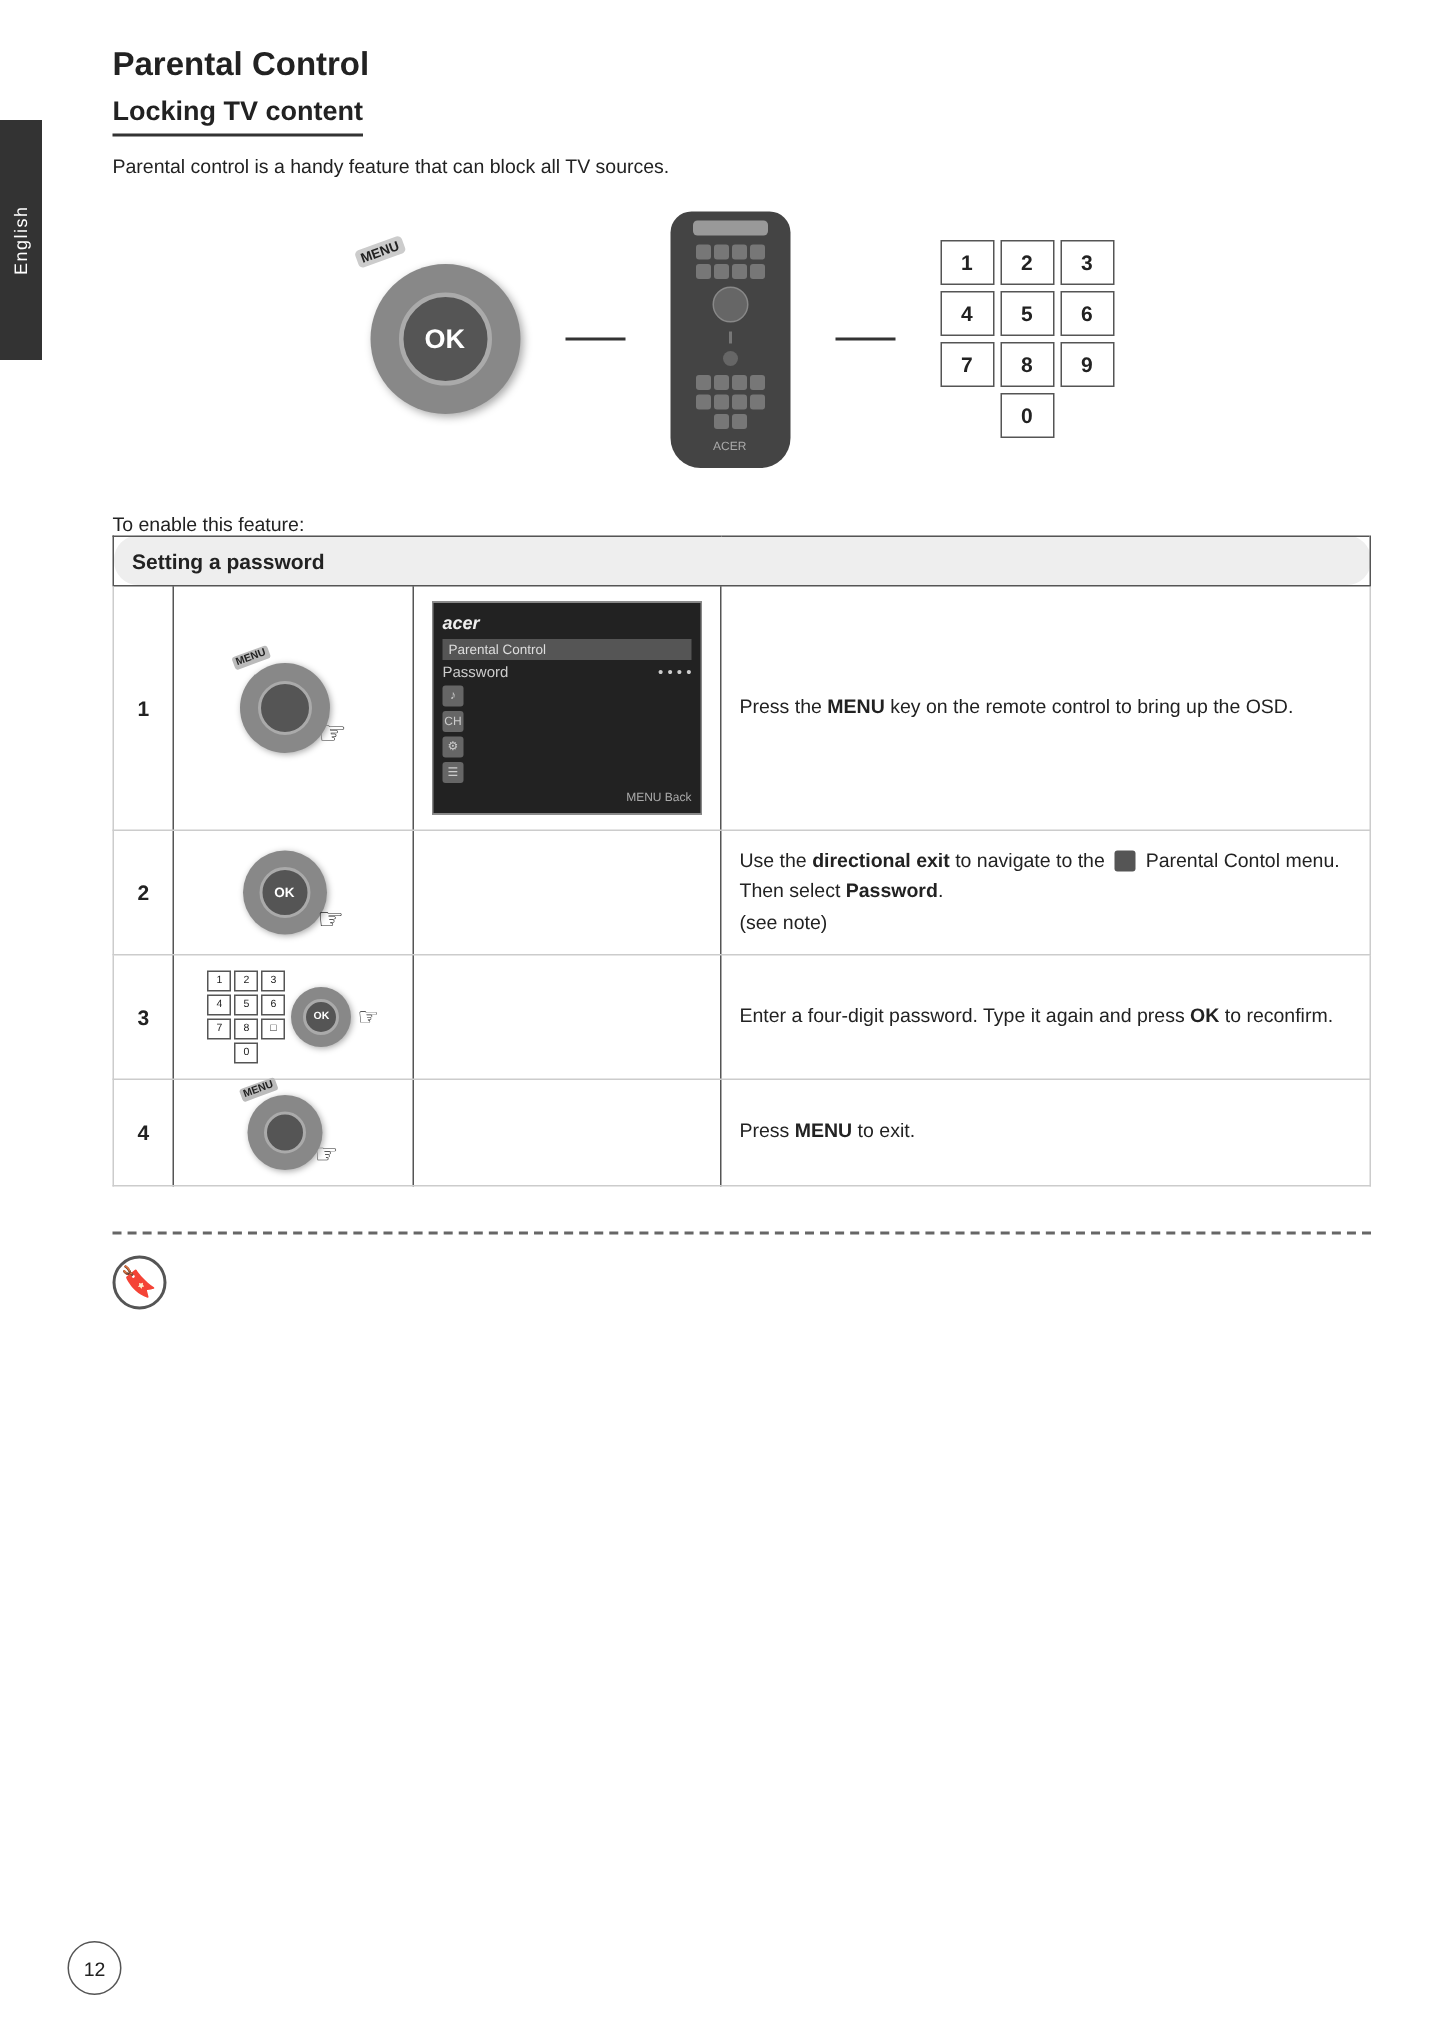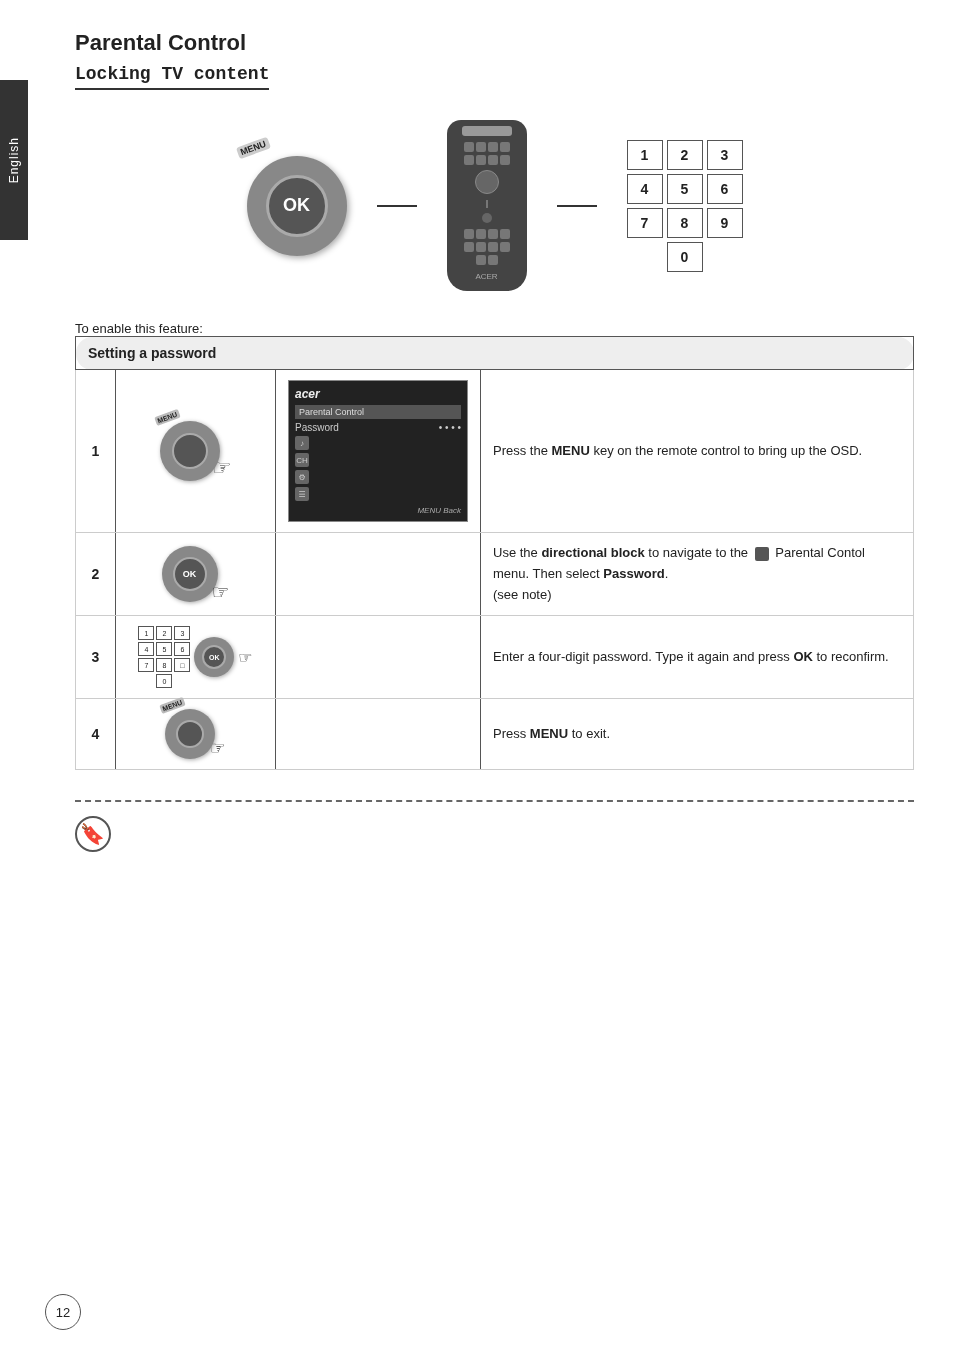--- a/index.html
+++ b/index.html
@@ -55,21 +55,20 @@
       margin-bottom: 8px;
     }
 
     .subsection-title {
       font-size: 18px;
       font-weight: bold;
       margin-bottom: 10px;
       border-bottom: 2px solid #333;
       padding-bottom: 4px;
       display: inline-block;
-      font-family: Liberation Mono, monospace;
     }
 
     .para {
       font-size: 13px;
       margin-bottom: 6px;
       line-height: 1.5;
     }
 
     
     .diagram-area {
@@ -297,21 +296,20 @@
       display: flex;
       align-items: center;
       justify-content: center;
       font-size: 8px;
     }
     .osd-footer {
       margin-top: 5px;
       text-align: right;
       font-size: 8px;
       color: #aaa;
-      font-style: italic;
     }
 
     
     .menu-hand {
       display: flex;
       align-items: center;
       justify-content: center;
     }
     .mini-menu-btn {
       width: 60px;
@@ -482,20 +480,21 @@
 
   
 
   
   <div class="section-title">Parental Control</div>
 
   
   <div class="subsection-title">Locking TV content</div>
 
   
+  <p class="para">Parental control is a handy feature that can block all TV sources.</p>
 
   
   <div class="diagram-area">
 
     <div class="ok-btn-wrap">
       <div class="ok-circle-outer">
         <span class="menu-label-small">MENU</span>
         <div class="ok-circle-inner">OK</div>
       </div>
     </div>
@@ -626,21 +625,21 @@
         <td>
           <div class="ok-hand-wrap">
             <div class="mini-ok-btn">
               <div class="mini-ok-inner">OK</div>
             </div>
             <span class="ok-hand-icon">☞</span>
           </div>
         </td>
         <td></td>
         <td class="step-desc">
-          Use the <b>directional block</b> to navigate to the <span class="inline-parental-icon"></span> Parental Contol menu. Then select <b>Password</b>.<br>(see note)
+          Use the <b>directional exit</b> to navigate to the <span class="inline-parental-icon"></span> Parental Contol menu. Then select <b>Password</b>.<br>(see note)
         </td>
       </tr>
 
       <tr>
         <td>3</td>
         <td>
           <div style="display:flex;align-items:center;gap:4px;justify-content:center;">
             <div class="mini-numpad">
               <div class="mini-numpad-row">
                 <div class="mini-key">1</div>

